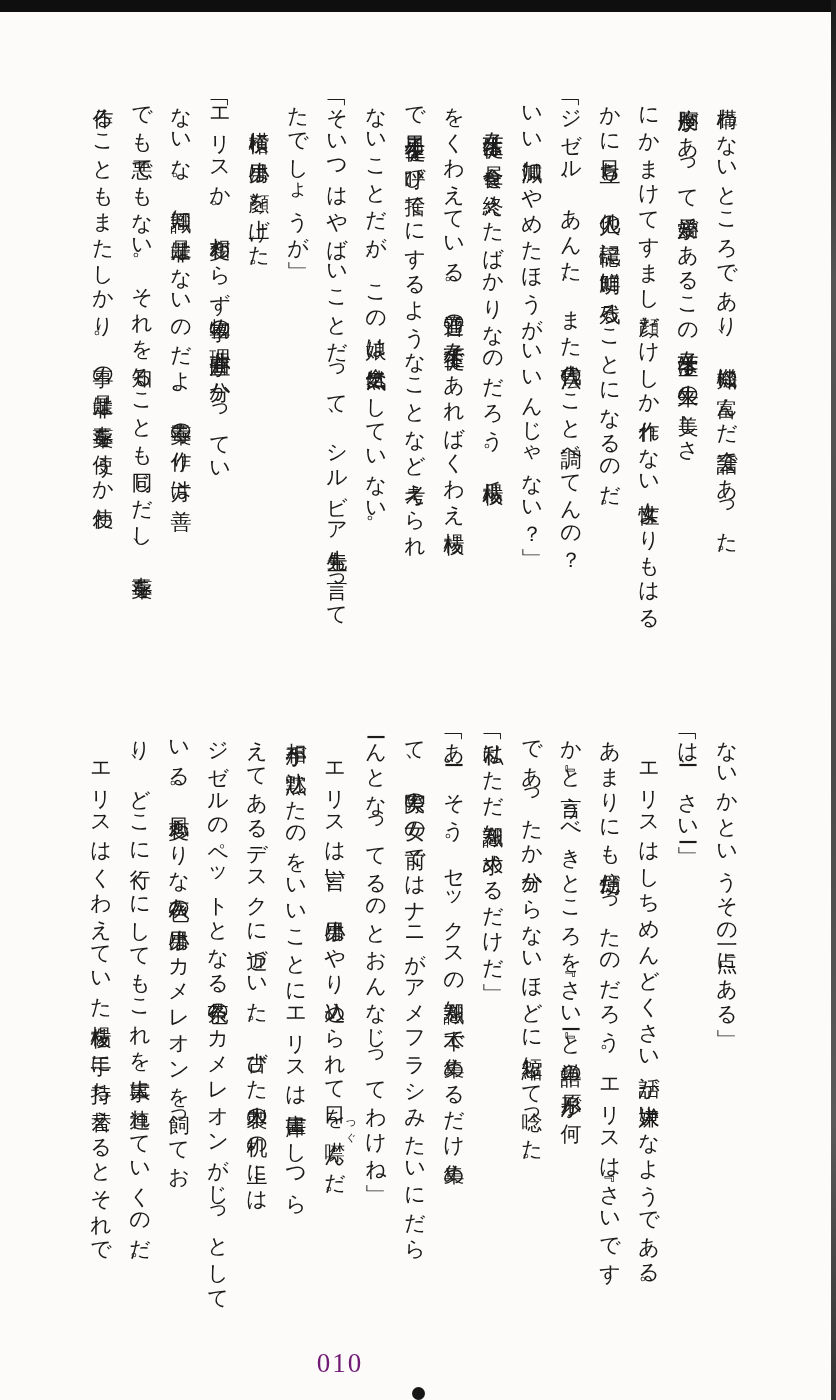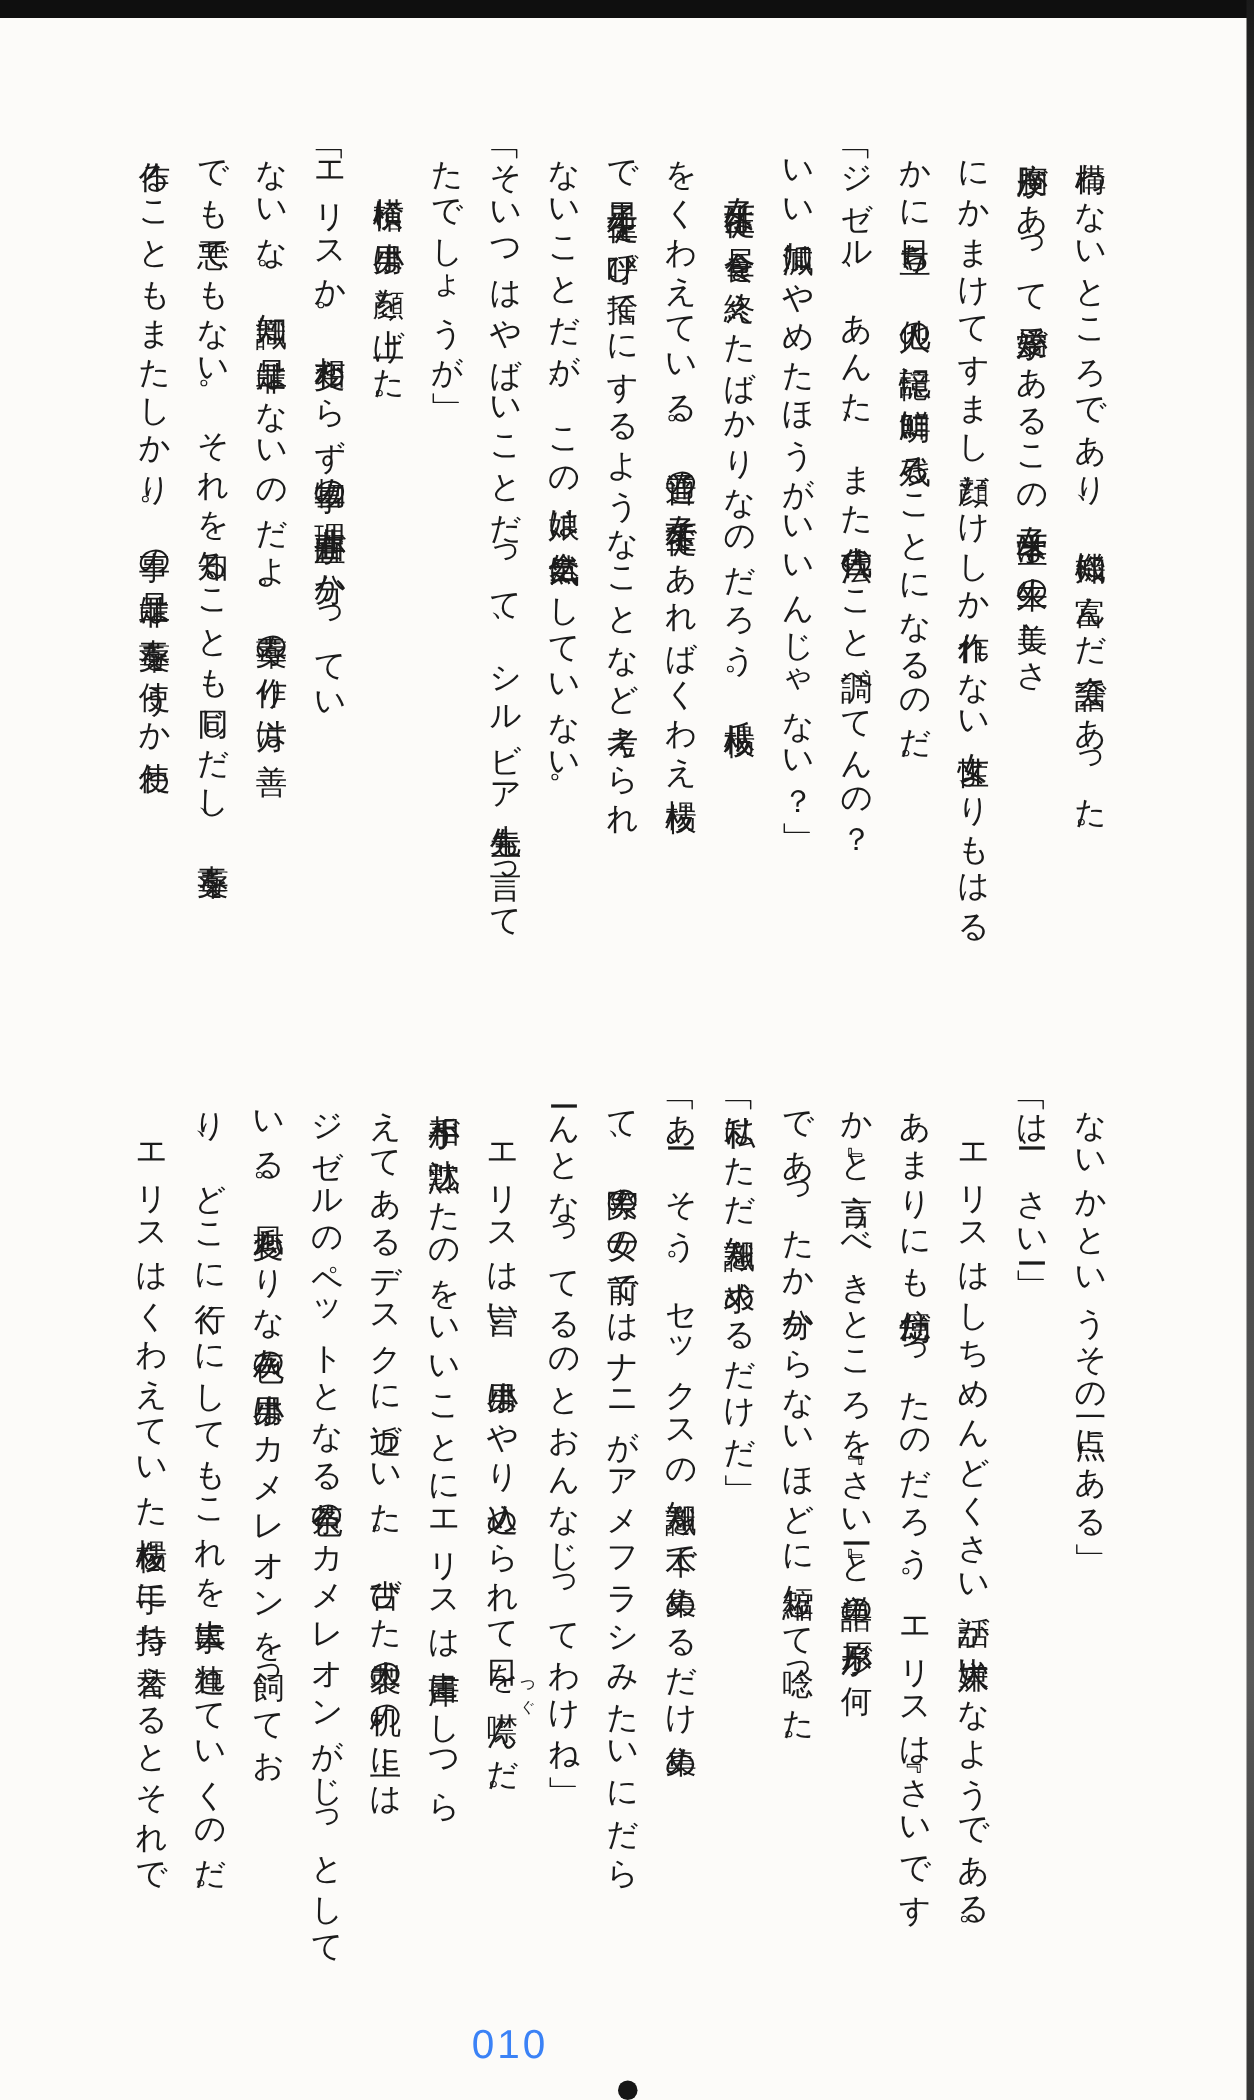--- a/index.html
+++ b/index.html
@@ -38,24 +38,24 @@
   ruby rt {
     font-size:10px;
     letter-spacing:0;
     font-family:"DejaVu Serif","Liberation Serif",serif;
   }
   .pagenum {
     position:absolute;
     top:1348px; left:0;
     width:680px;
     text-align:center;
-    font-family:Liberation Sans, sans-serif;
+    font-family:Liberation Serif, serif;
     font-size:27px;
     letter-spacing:2px;
-    color:#3b82f6;
+    color:#701a75;
   }
   .pin {
     position:absolute;
     top:1387px; left:50%;
     transform:translateX(-50%);
     width:14px;
     text-align:center;
   }
   .pin .ball {
     width:13px; height:13px;

